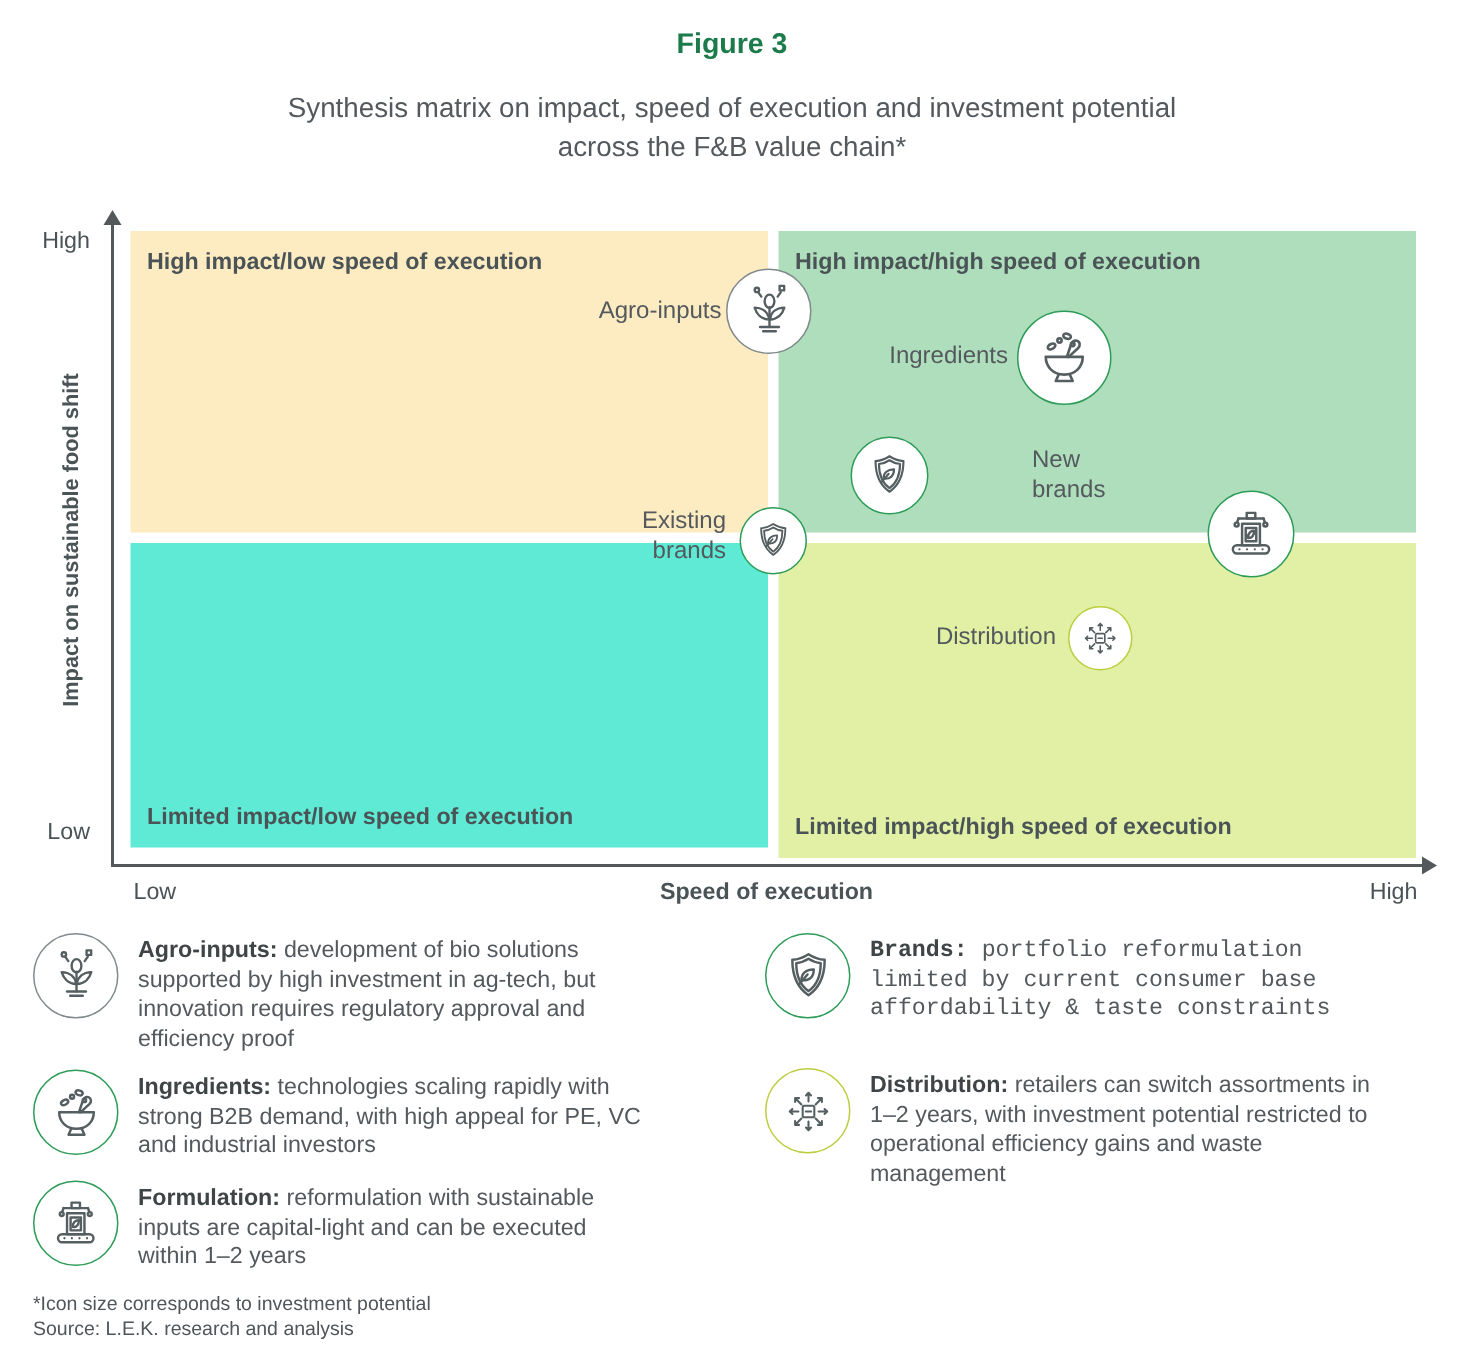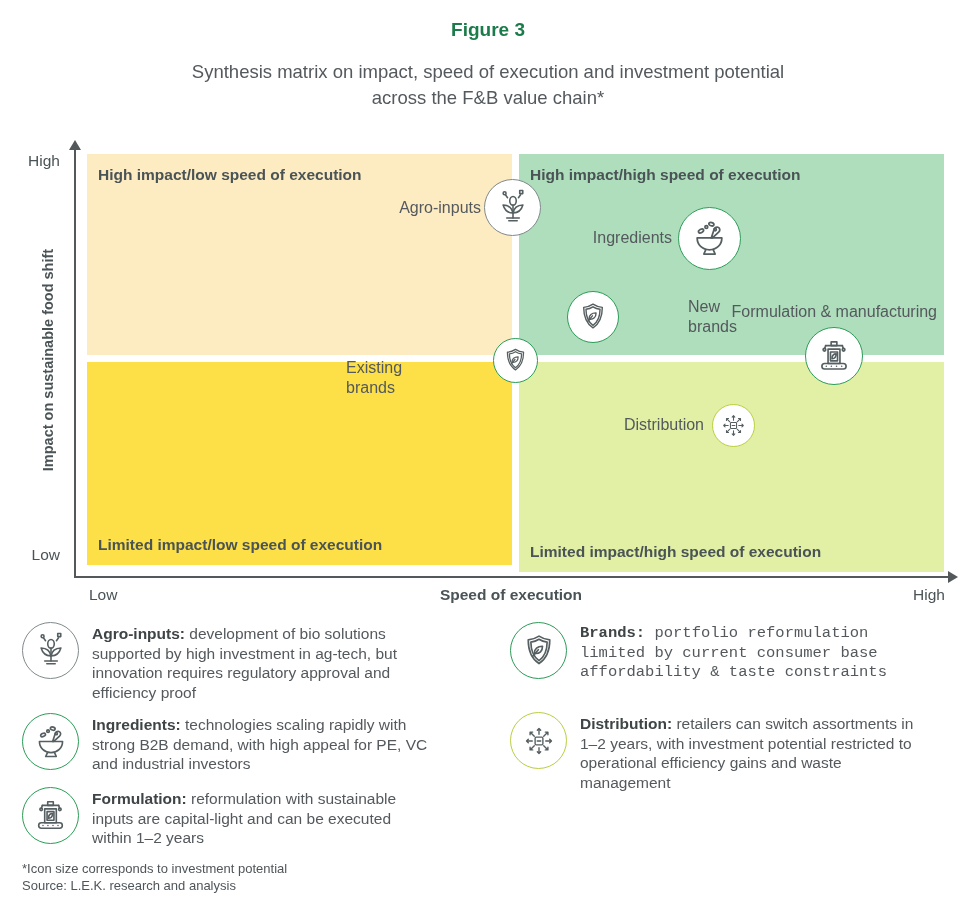--- a/index.html
+++ b/index.html
@@ -9,21 +9,21 @@
   
   .fig-label{position:absolute;top:19px;left:0;width:100%;text-align:center;
              font-size:19px;font-weight:bold;color:#1B7B4A;}
   .fig-title{position:absolute;top:59px;left:0;width:100%;text-align:center;
              font-size:18.5px;line-height:26px;color:#54595D;}
 
   
   .quad{position:absolute;z-index:1;}
   .q-tl{left:87px;top:154px;width:425px;height:201px;background:#FDEBC2;}
   .q-tr{left:519px;top:154px;width:425px;height:201px;background:#AFDEBC;}
-  .q-bl{left:87px;top:362px;width:425px;height:203px;background:#fde047;}
+  .q-bl{left:87px;top:362px;width:425px;height:203px;background:#5eead4;}
   .q-br{left:519px;top:362px;width:425px;height:210px;background:#E2F0A6;}
   .quad-label{position:absolute;font-size:15.5px;font-weight:bold;color:#4A5356;left:11px;}
   .quad-label.top{top:12px;}
   .quad-label.bottom{bottom:11px;}
 
   
   .axis-line{position:absolute;background:#53585B;z-index:2;}
   .y-line{left:74px;top:149px;width:2px;height:428px;}
   .x-line{left:74px;top:576px;width:876px;height:2px;}
   .y-arrow{position:absolute;left:69px;top:140px;width:0;height:0;z-index:2;
@@ -55,21 +55,21 @@
   .pt-formulation{left:805px;top:327px;width:58px;height:58px;}
   .pt-existing{left:493px;top:338px;width:45px;height:45px;}
   .pt-distribution{left:712px;top:404px;width:43px;height:43px;}
 
   .item-label{position:absolute;font-size:16px;color:#54595D;line-height:20px;
               white-space:pre-line;z-index:4;}
   .l-agro{left:331px;top:198px;width:150px;text-align:right;}
   .l-ingredients{left:522px;top:228px;width:150px;text-align:right;}
   .l-newbrands{left:648px;top:297px;text-align:left;margin-left:40px;}
   .l-formulation{left:677px;top:302px;width:260px;text-align:right;}
-  .l-existing{left:346px;top:338px;width:150px;margin-top:20px;}
+  .l-existing{left:334px;top:338px;width:150px;text-align:right;}
   .l-distribution{left:556px;top:415px;width:148px;text-align:right;}
 
   
   .legend-row{position:absolute;display:flex;align-items:flex-start;gap:13px;}
   .lg-bubble{flex:0 0 auto;width:57px;height:57px;border-radius:50%;background:#fff;
              box-sizing:border-box;display:flex;align-items:center;justify-content:center;}
   .lr-1{left:22px;top:622px;}
   .lr-2{left:22px;top:713px;}
   .lr-3{left:22px;top:787px;}
   .lr-4{left:510px;top:622px;font-family:Liberation Mono, monospace;}
@@ -156,21 +156,20 @@
 brands</div>
   <div class="bubble b-green pt-newbrands">
     <svg class="glyph" width="38" height="38" viewBox="0 0 40 40">
       <path d="M20 6.5 C23.2 8.6 26.6 9.7 29.8 9.9 C29.8 17.5 27.6 26.3 20 31.4 C12.4 26.3 10.2 17.5 10.2 9.9 C13.4 9.7 16.8 8.6 20 6.5 Z"></path>
       <path d="M20 9.3 C22.4 10.9 25 11.7 27.4 11.9 C27.4 17.9 25.7 24.8 20 28.8 C14.3 24.8 12.6 17.9 12.6 11.9 C15 11.7 17.6 10.9 20 9.3 Z"></path>
       <path d="M15.8 22.2 C15.6 18 18.8 15.6 23.2 15.7 C23.2 20 20.8 22.8 15.8 22.2 Z"></path>
       <path d="M14.6 24.4 L19.4 18.8"></path>
     </svg>
   </div>
 
-  <div class="item-label l-formulation">Formulation &amp; manufacturing</div>
   <div class="bubble b-green pt-formulation">
     <svg class="glyph" width="44" height="44" viewBox="0 0 40 40">
       <rect x="9" y="26.8" width="22" height="5" rx="2.5"></rect>
       <circle class="dot" cx="13" cy="29.3" r="0.7"></circle>
         <circle class="dot" cx="17.6" cy="29.3" r="0.7"></circle>
       <circle class="dot" cx="22.3" cy="29.3" r="0.7"></circle>
         <circle class="dot" cx="27" cy="29.3" r="0.7"></circle>
       <rect x="14.6" y="13.8" width="10.8" height="13"></rect>
       <rect x="16.8" y="16.4" width="6.4" height="8"></rect>
       <path d="M18.2 22.4 C18 19.6 19.8 18 22 18.1 C21.9 20.8 20.6 22.6 18.2 22.4 Z"></path>

